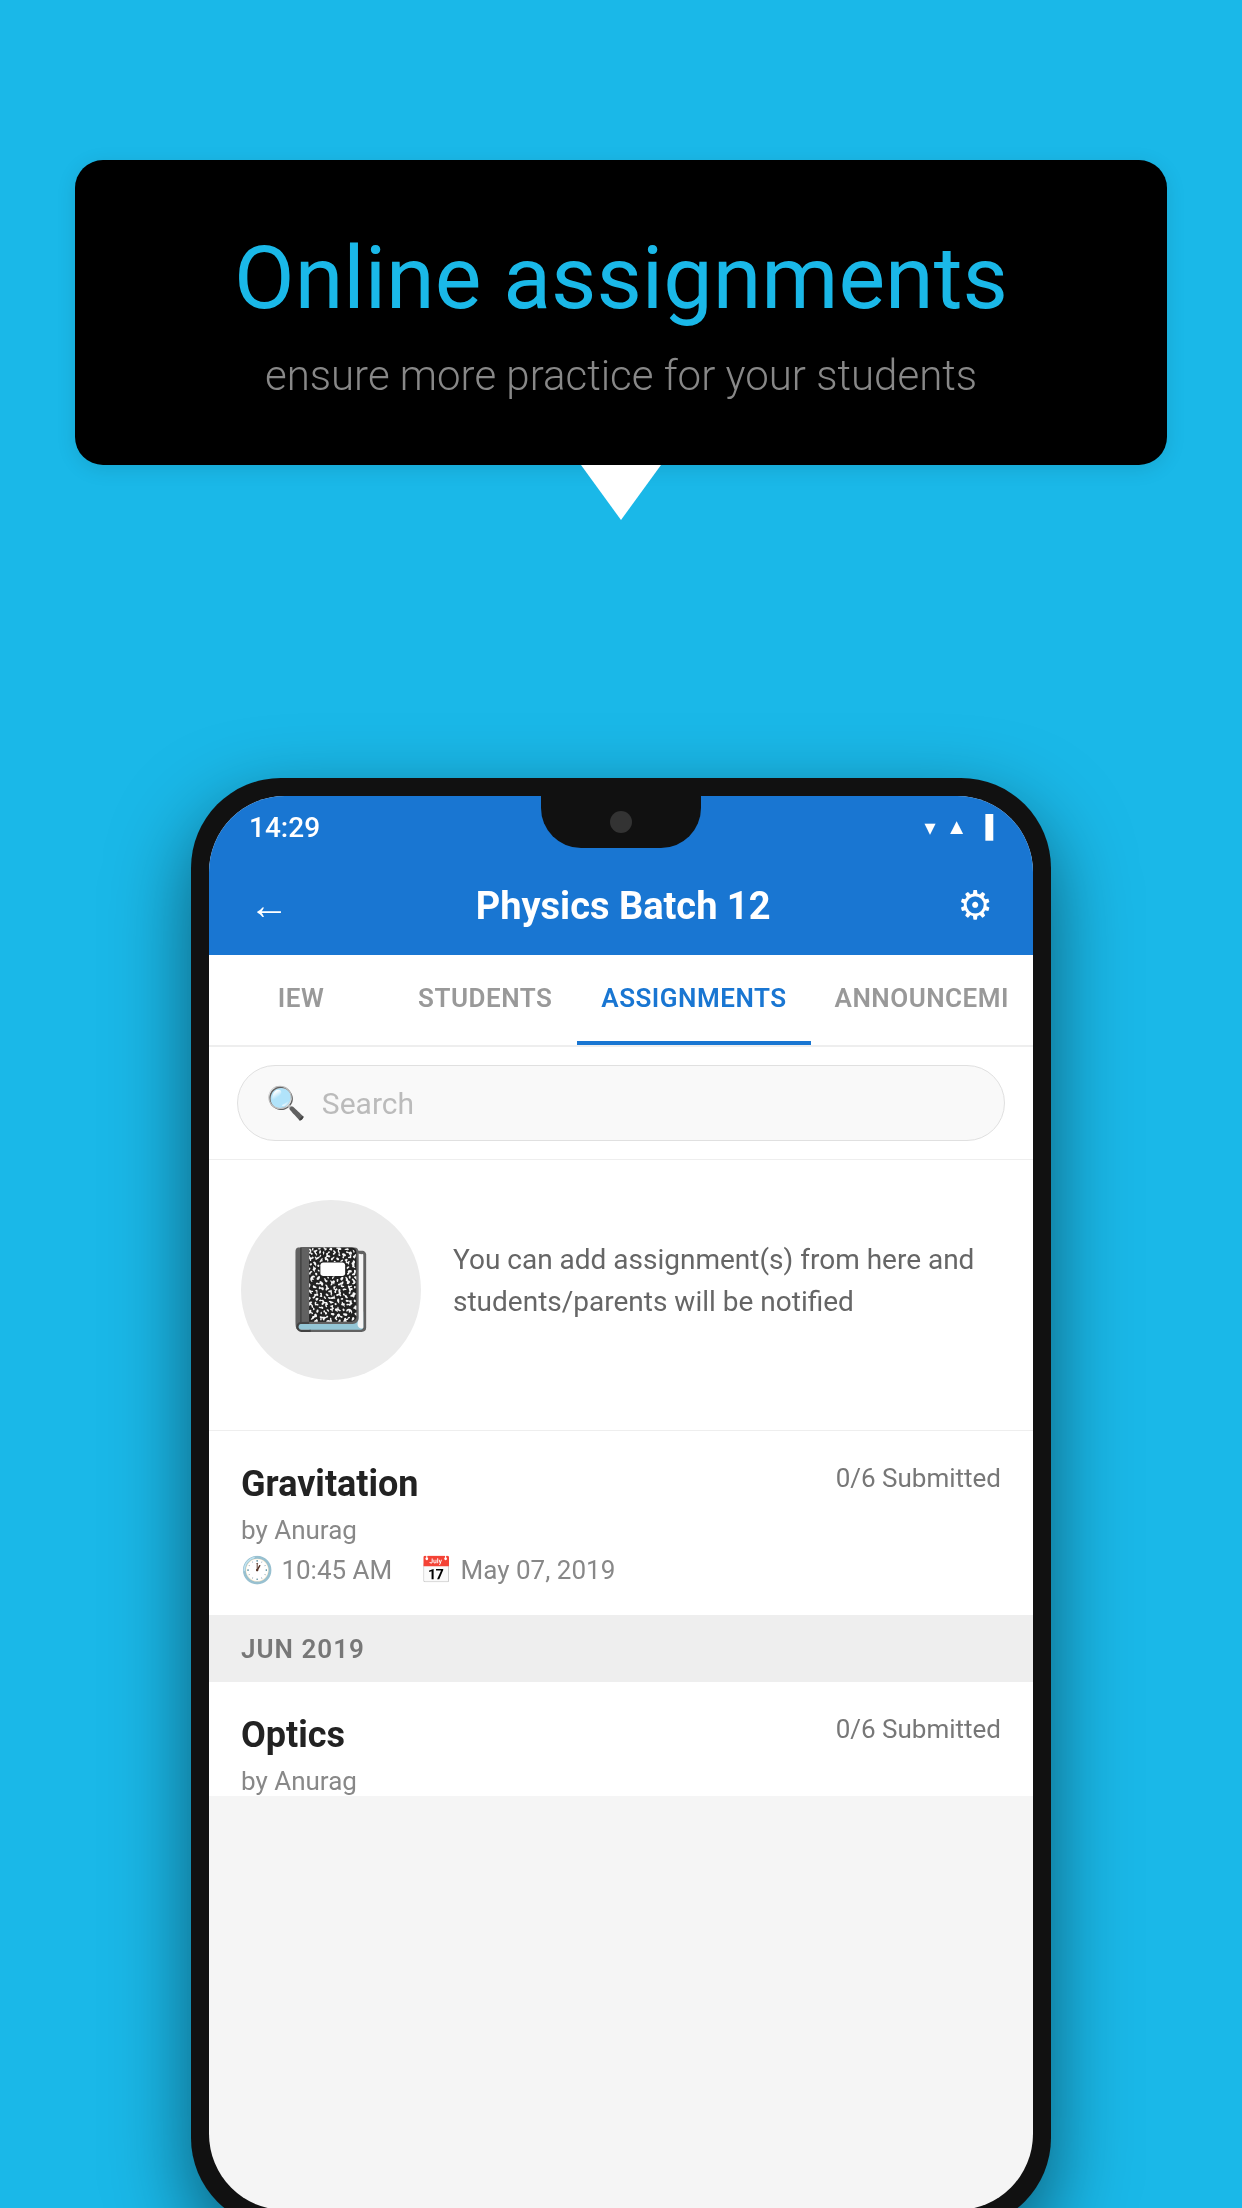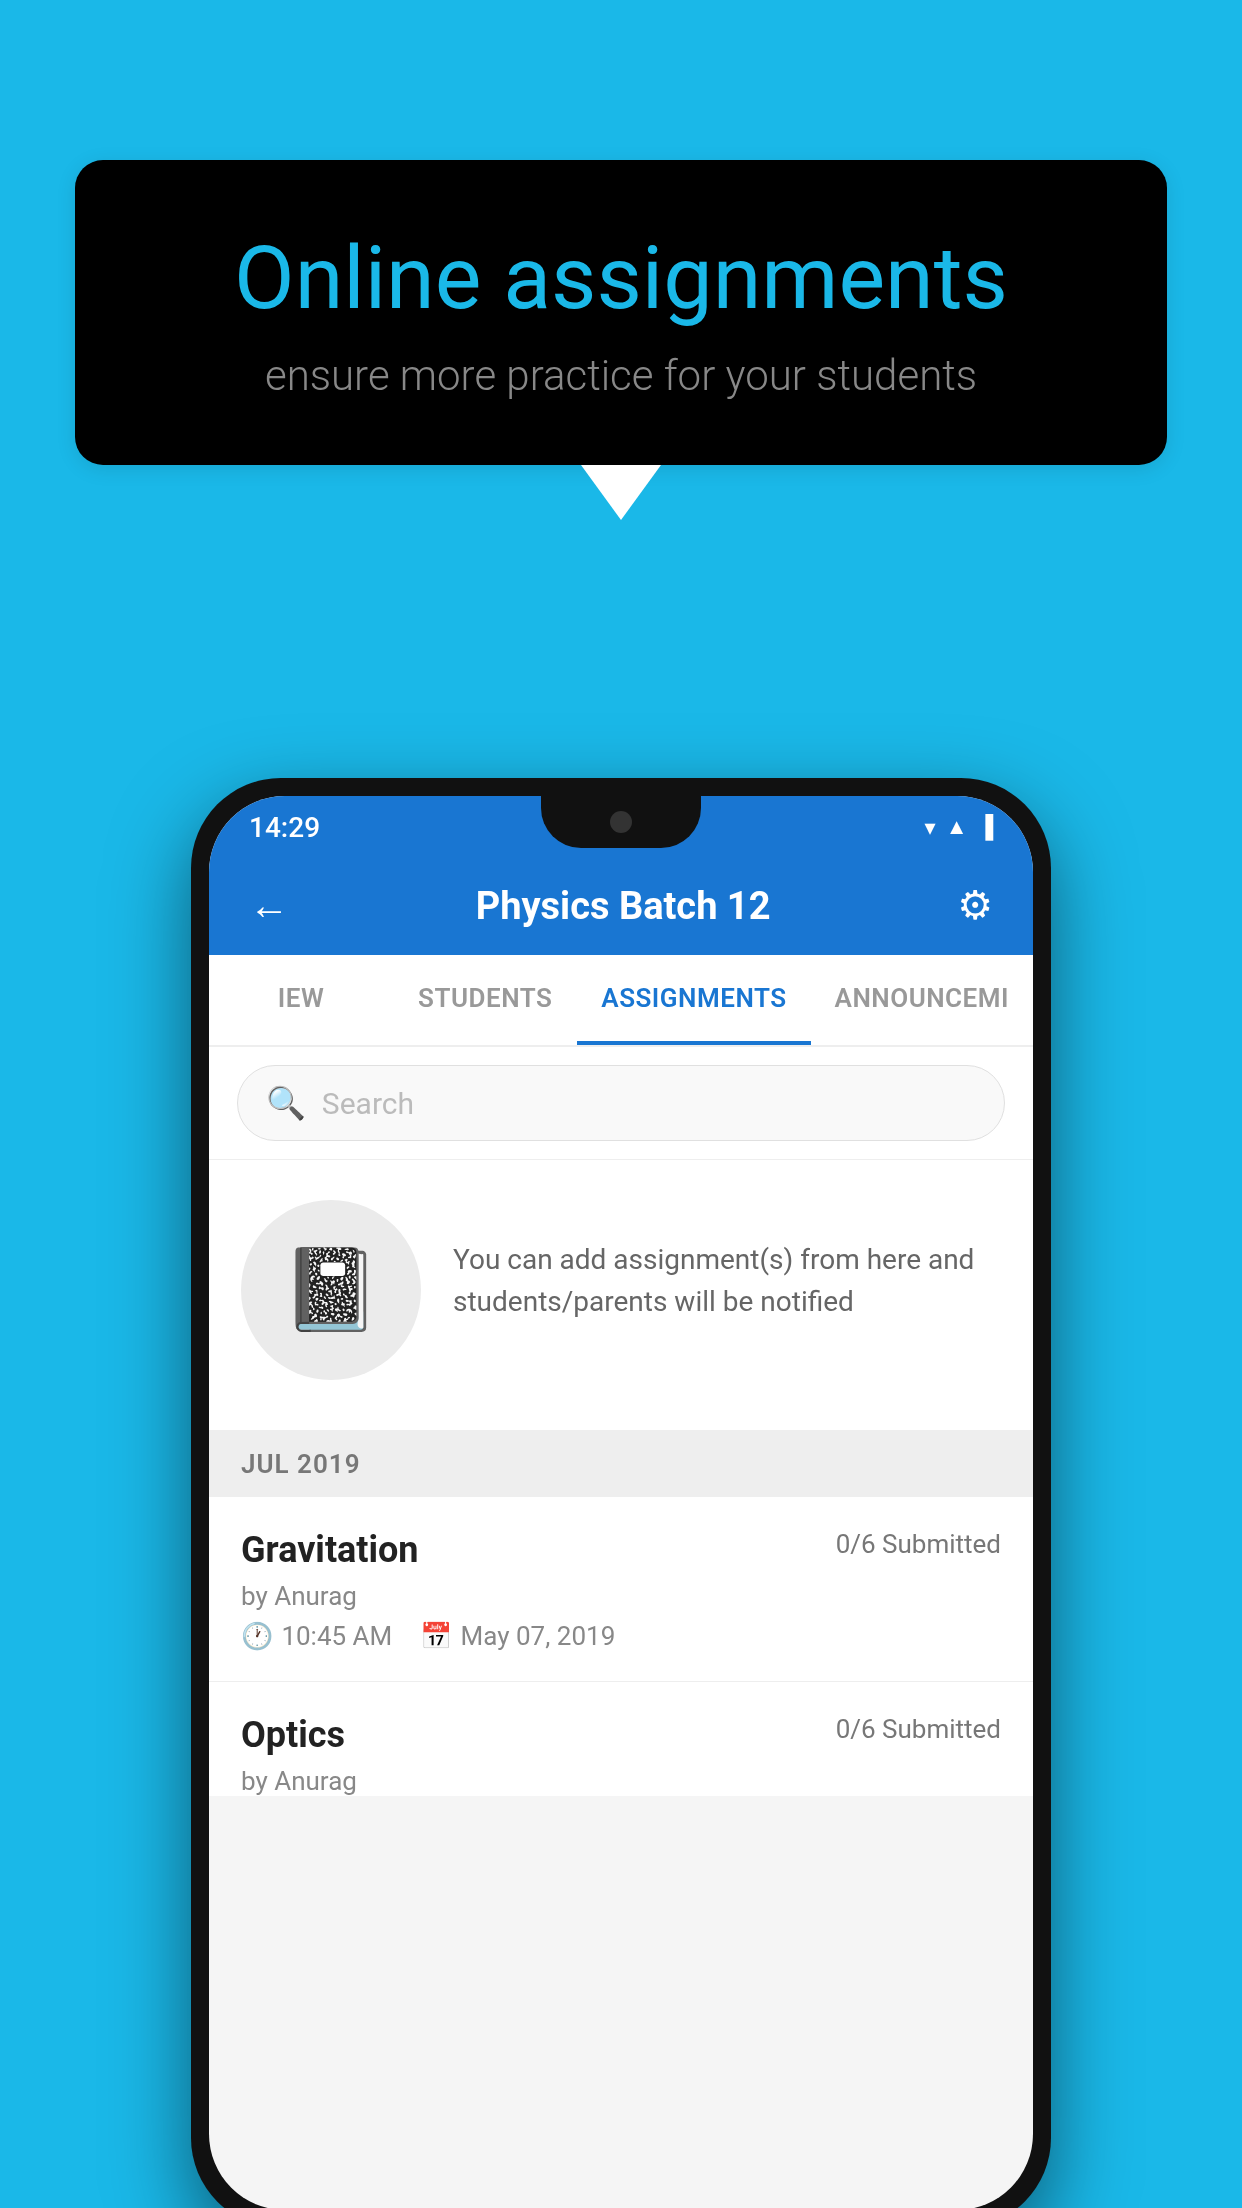--- a/index.html
+++ b/index.html
@@ -350,40 +350,40 @@
 
     <div class="add-assignment-card">
       <div class="assignment-icon-circle">
         <span class="notebook-icon">📓</span>
       </div>
       <div class="assignment-card-right">
         <div class="assignment-hint-text">You can add assignment(s) from here and students/parents will be notified</div>
       </div>
     </div>
 
-    <div class="section-header">JUL 2019</div>
 
     <div class="assignment-item">
       <div class="assignment-item-top">
         <span class="assignment-name">Gravitation</span>
         <span class="assignment-submitted">0/6 Submitted</span>
       </div>
       <div class="assignment-author">by Anurag</div>
       <div class="assignment-meta">
         <div class="meta-item">
           <span class="meta-icon">🕐</span>
           <span>10:45 AM</span>
         </div>
         <div class="meta-item">
           <span class="meta-icon">📅</span>
           <span>May 07, 2019</span>
         </div>
       </div>
     </div>
 
+    <div class="section-header">JUN 2019</div>
 
     <div class="assignment-item-partial">
       <div class="assignment-item-top">
         <span class="assignment-name">Optics</span>
         <span class="assignment-submitted">0/6 Submitted</span>
       </div>
       <div class="assignment-author">by Anurag</div>
     </div>
 
   </div>

